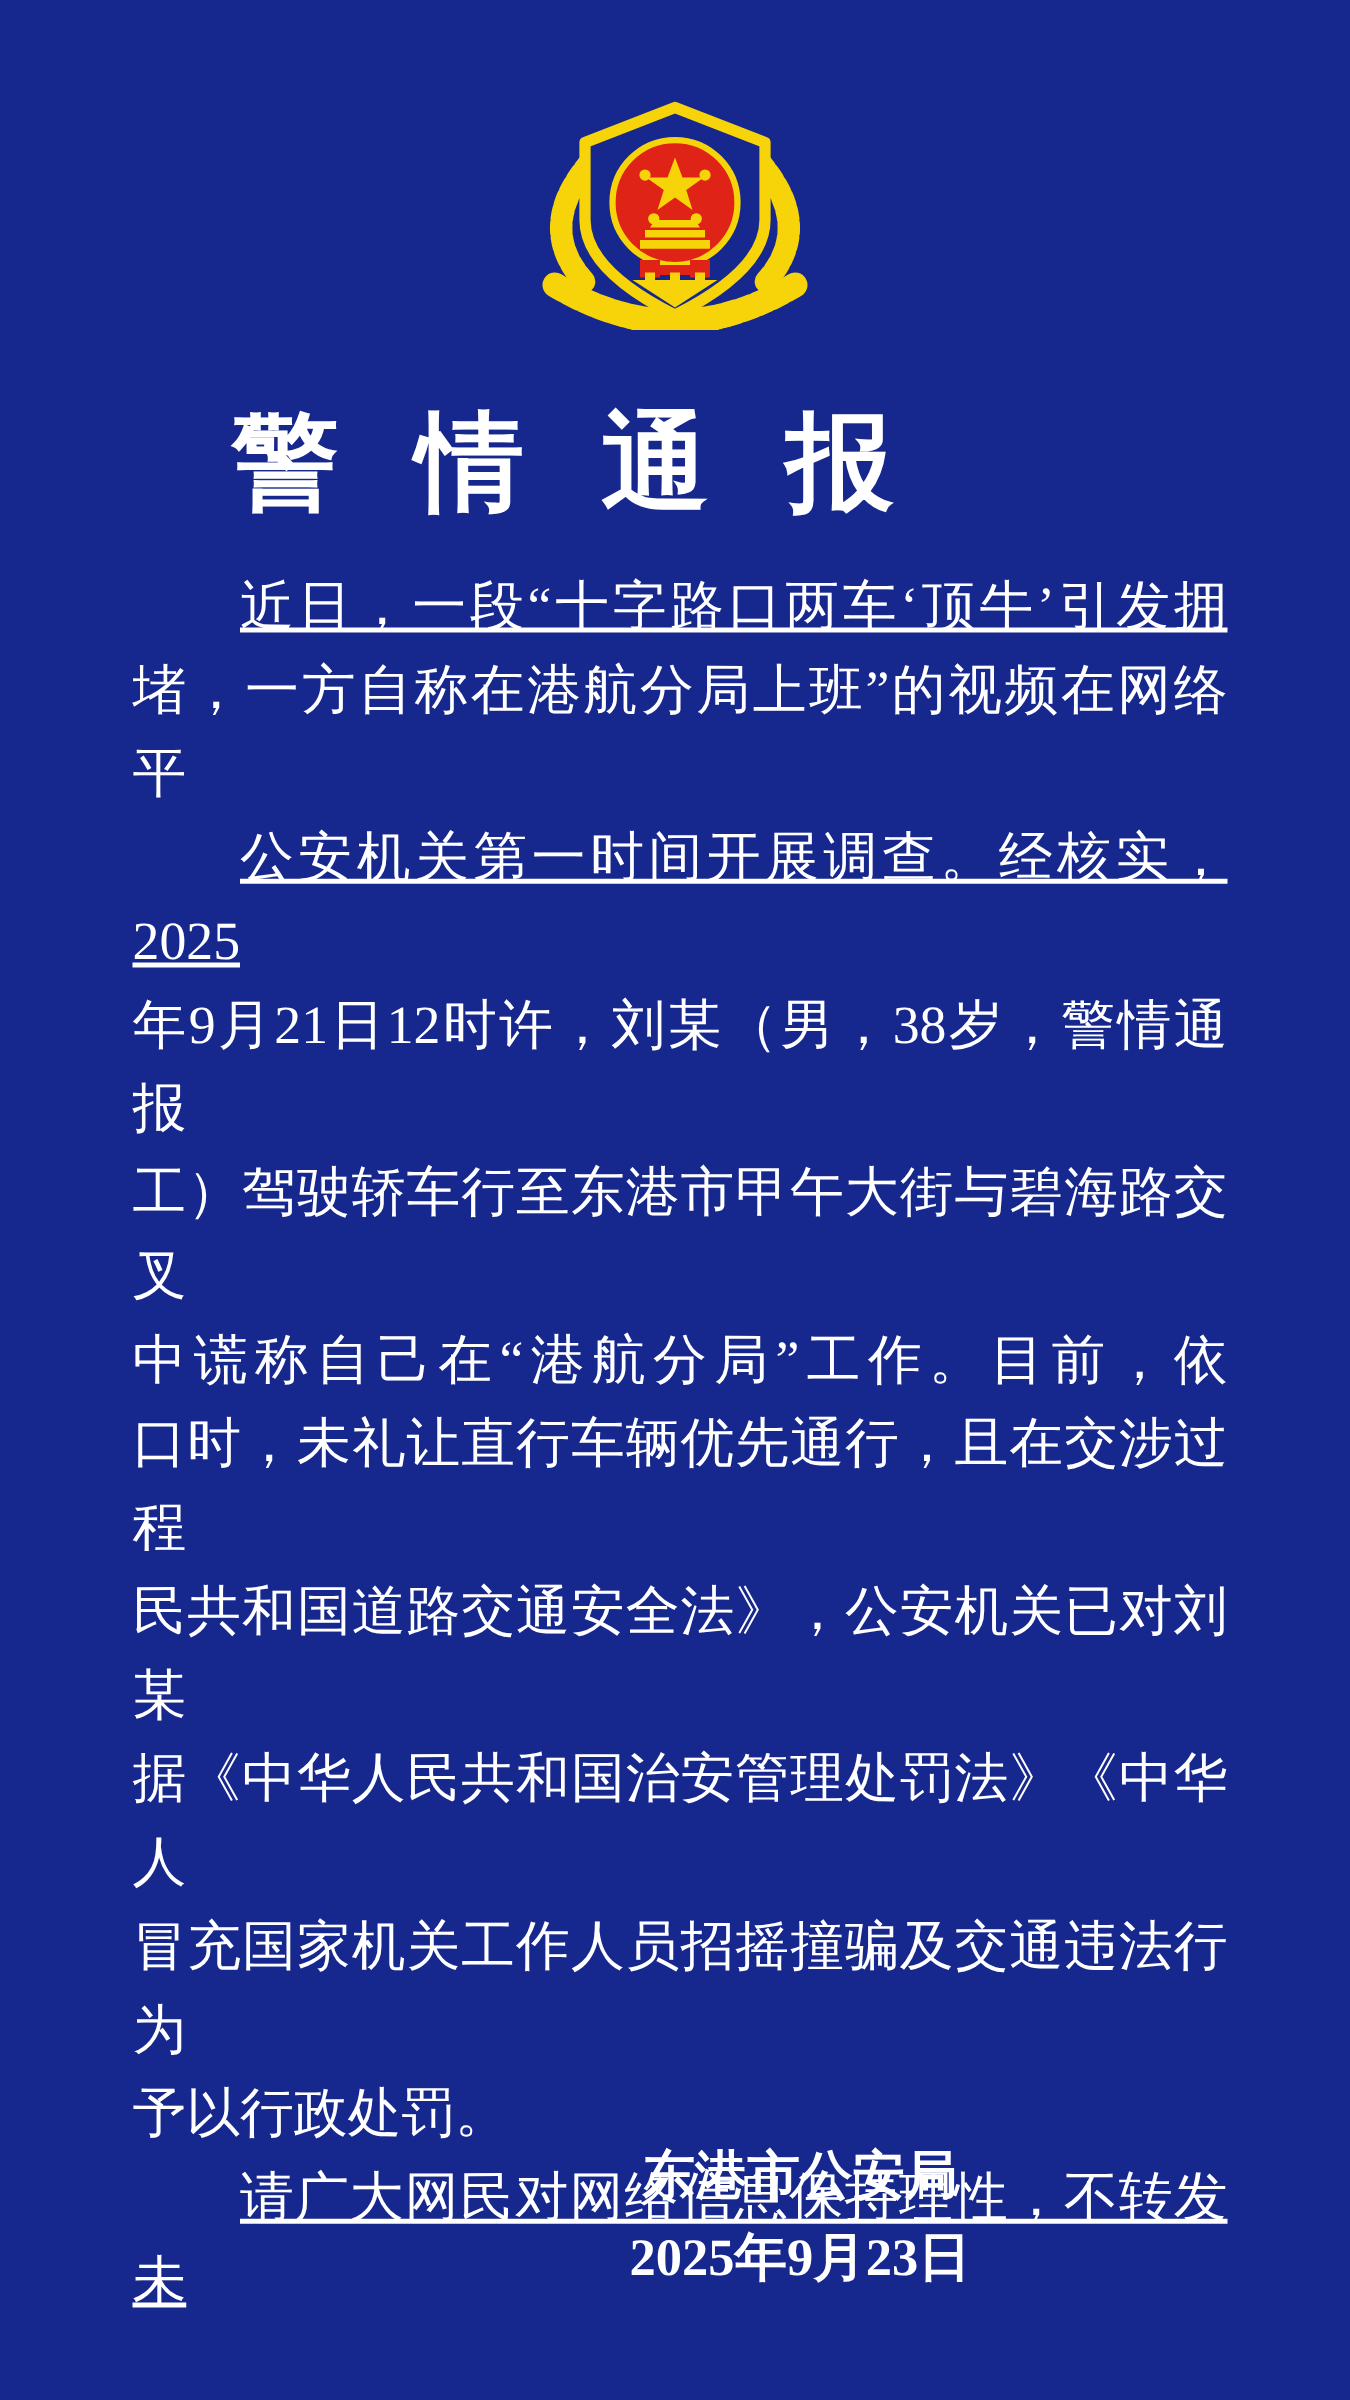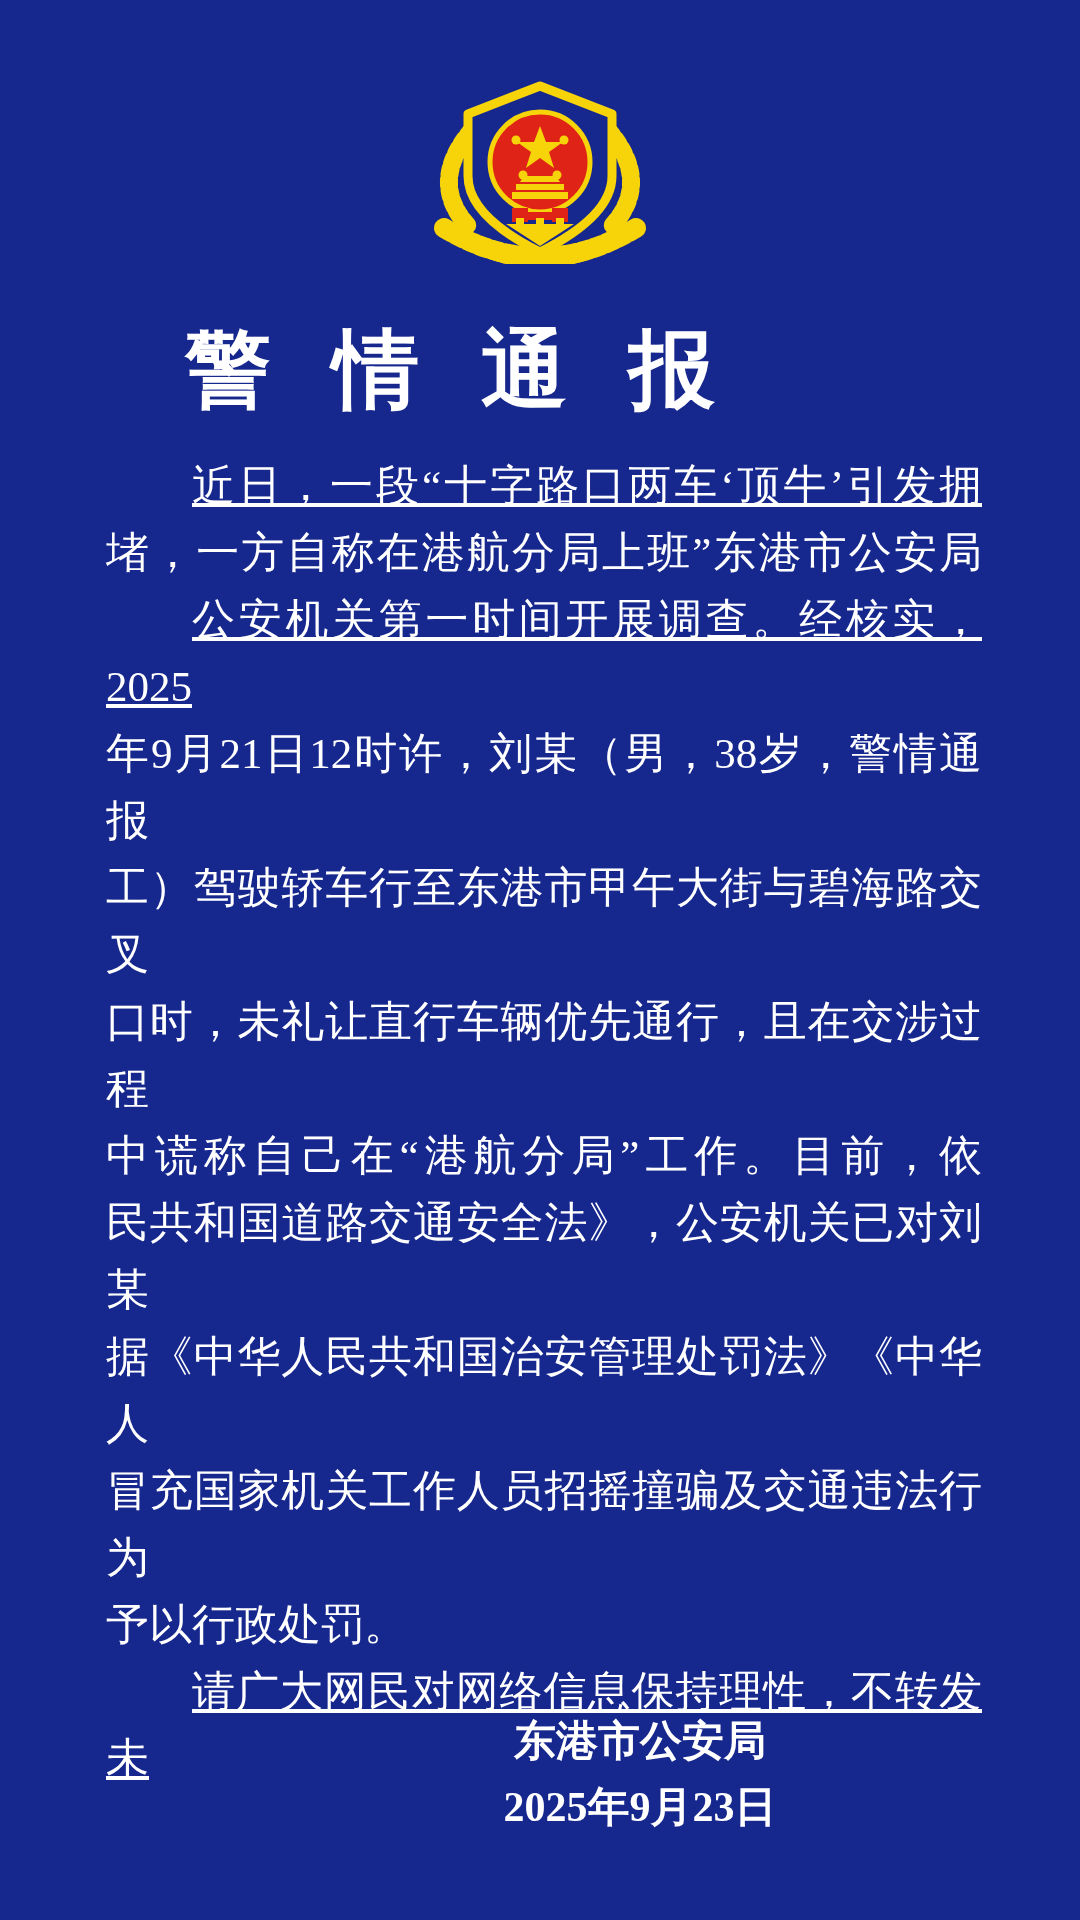--- a/index.html
+++ b/index.html
@@ -71,27 +71,27 @@
       <path d="M108,134 h24 v8 h-24 Z" fill="#df2317"></path>
 
       <path d="M86,146 h10 v-6 h8 v6 h12 v-6 h8 v6 h12 v-6 h8 v6 h10 l-34,22 Z" fill="#f6d409"></path>
     </svg>
   </div>
 
   <div class="title">警情通报</div>
 
   <div class="content">
     <div class="line indent">近日，一段“十字路口两车‘顶牛’引发拥</div>
-    <div class="line">堵，一方自称在港航分局上班”东港市公安局</div>
+    <div class="line">堵，一方自称在港航分局上班”的视频在网络平</div>
 
     <div class="line indent">公安机关第一时间开展调查。经核实，2025</div>
     <div class="line">年9月21日12时许，刘某（男，38岁，警情通报</div>
     <div class="line">工）驾驶轿车行至东港市甲午大街与碧海路交叉</div>
+    <div class="line">中谎称自己在“港航分局”工作。目前，依</div>
     <div class="line">口时，未礼让直行车辆优先通行，且在交涉过程</div>
-    <div class="line">中谎称自己在“港航分局”工作。目前，依</div>
     <div class="line">民共和国道路交通安全法》，公安机关已对刘某</div>
     <div class="line">据《中华人民共和国治安管理处罚法》《中华人</div>
     <div class="line">冒充国家机关工作人员招摇撞骗及交通违法行为</div>
     <div class="line para-end">予以行政处罚。</div>
 
     <div class="line indent">请广大网民对网络信息保持理性，不转发未</div>
 
   </div>
 
   <div class="signature">

